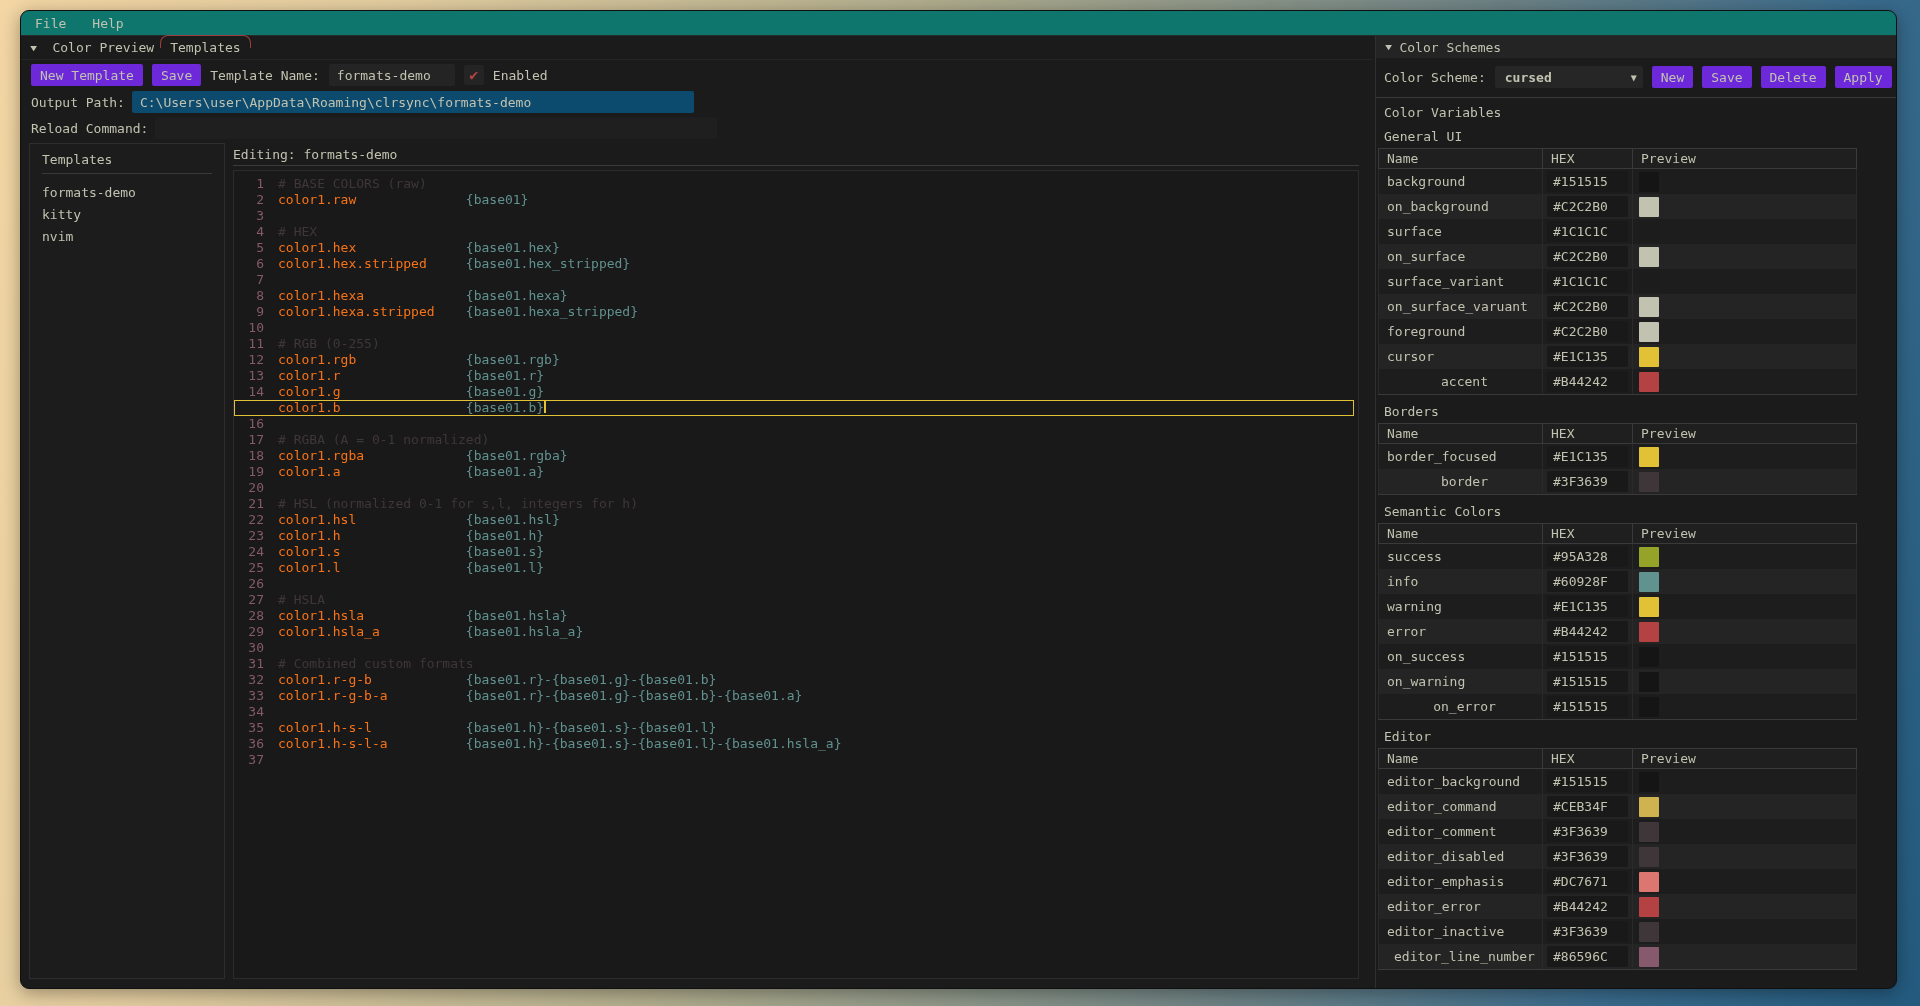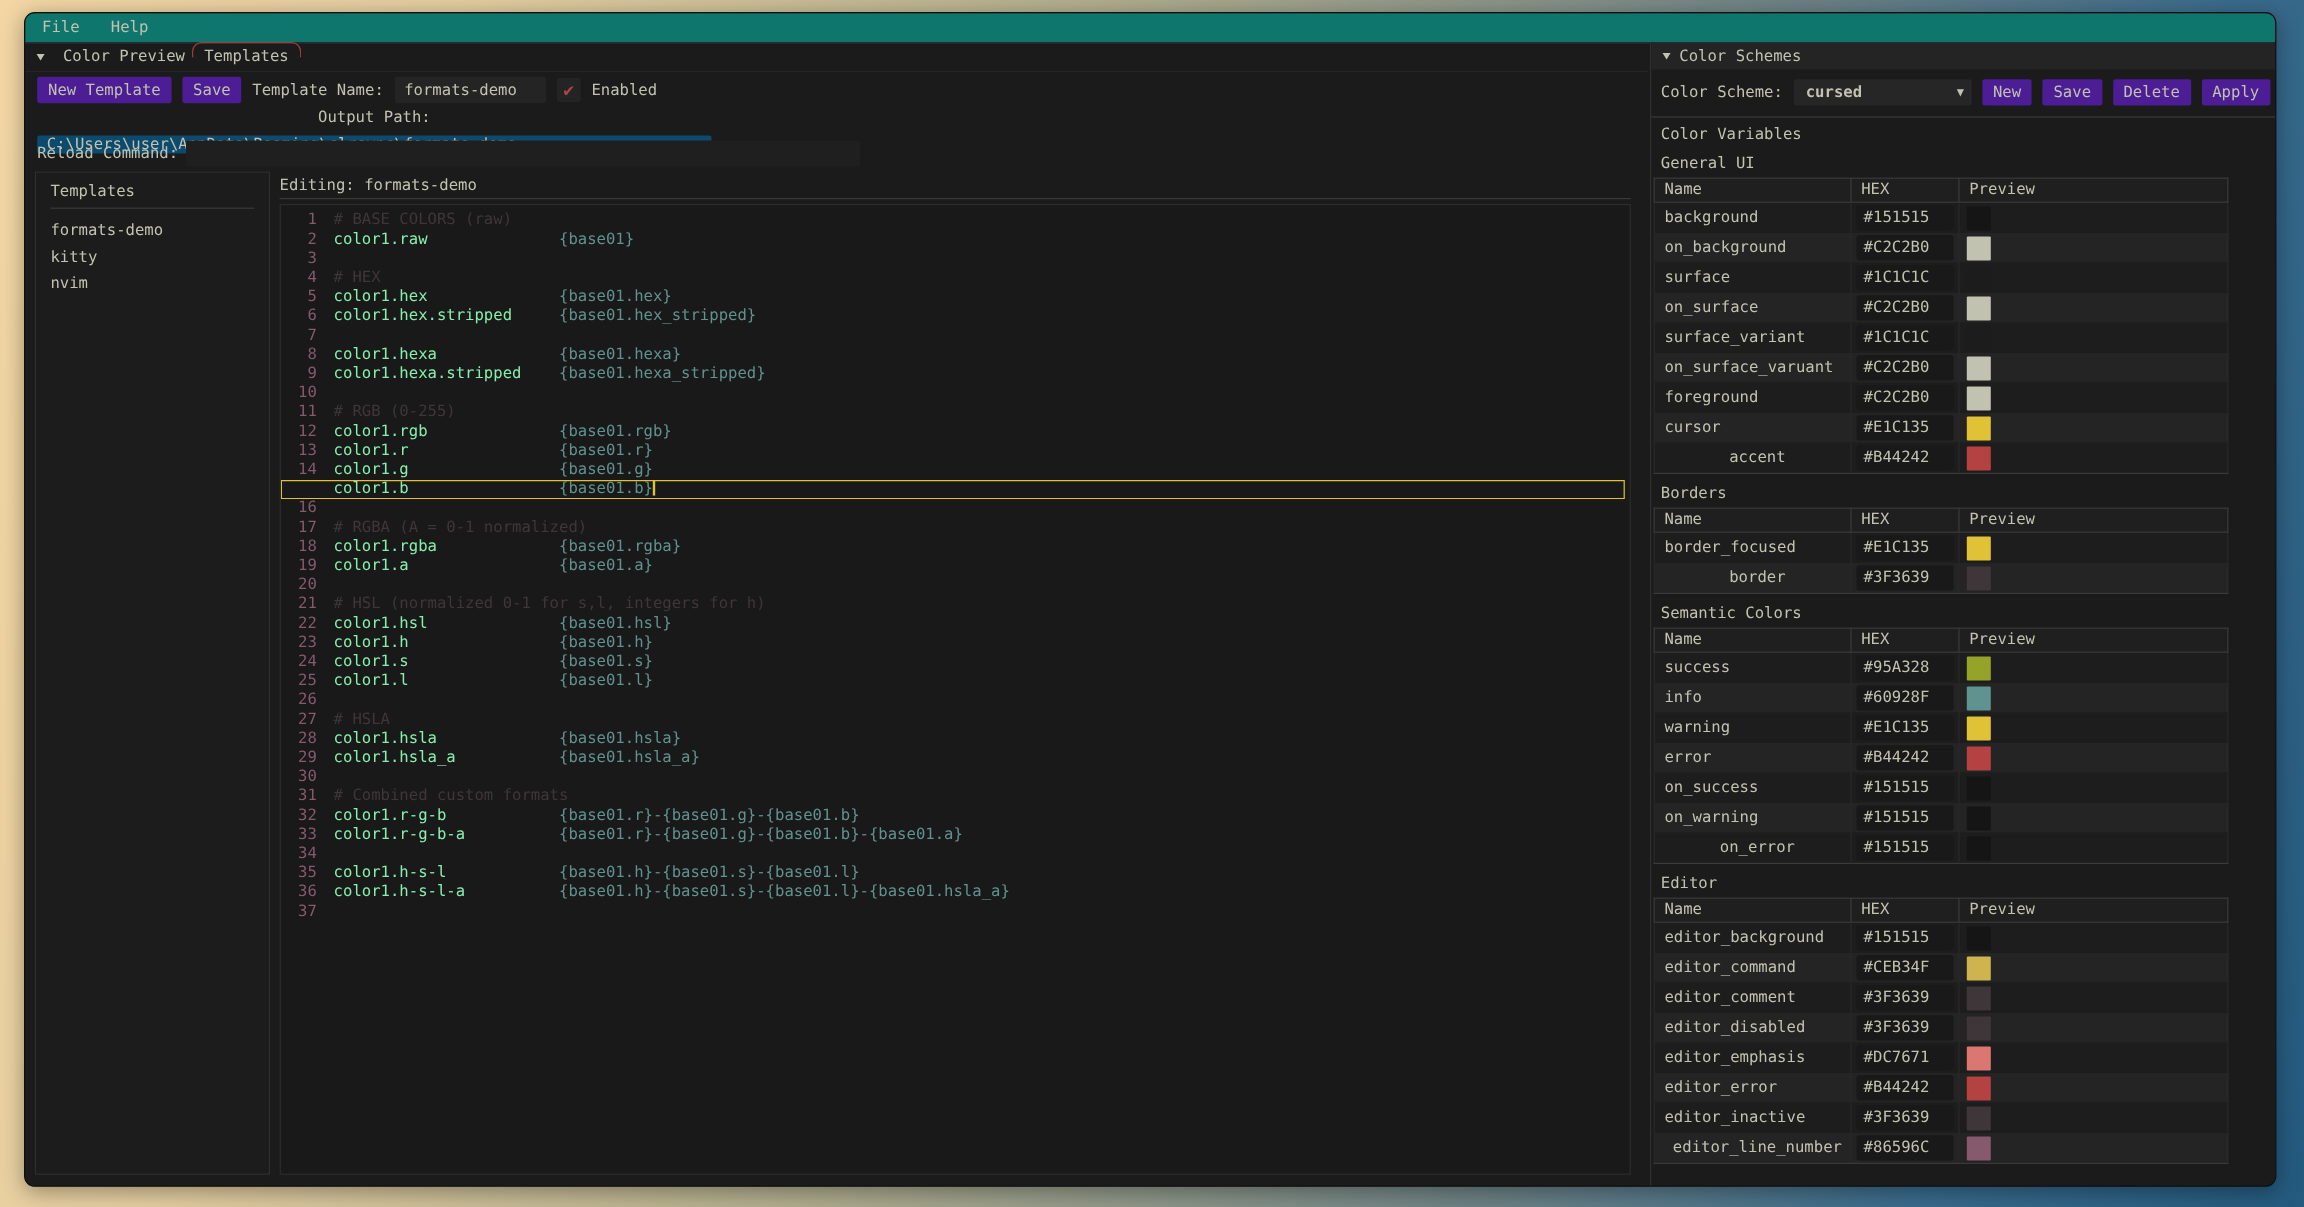--- a/index.html
+++ b/index.html
@@ -24,46 +24,46 @@
   .menu-item { padding:2px 12px 2px 0; margin-right:14px; cursor:default; }
   
   #main { position:absolute; top:25px; left:0; width:1352px; height:953px; }
   #tabrow { position:absolute; top:0; left:0; right:0; height:24px; display:flex; align-items:center;
     padding-left:8px; border-bottom:1px solid #252525; }
   .tri { display:inline-block; font-size:9px; color:#c2c2b0; margin:0 8px 0 2px; transform:scaleX(1.25); }
   .tab { padding:2px 8px; position:relative; }
   .tab.active .arc { position:absolute; left:-2px; right:-2px; top:-3px; height:13px;
     border:1px solid rgba(180,66,66,.85); border-bottom:none; border-radius:8px 8px 0 0; }
   
-  .btn { display:inline-flex; align-items:center; background:#4c1d95; color:#c2c2b0;
+  .btn { display:inline-flex; align-items:center; background:#6d28d9; color:#c2c2b0;
     padding:2px 9px; height:22px; border-radius:2px; cursor:default; white-space:nowrap; }
   #toolbar { position:absolute; top:27px; left:10px; display:flex; align-items:center; gap:9px; height:24px; }
   .field { background:#242424; height:22px; display:flex; align-items:center; padding:0 8px; border-radius:2px; }
   #tpl-name-input { width:126px; }
   .checkbox { width:20px; height:20px; background:#242424; border-radius:2px; display:flex;
     align-items:center; justify-content:center; }
   .checkmark { color:#b44242; font-weight:bold; font-size:15px; line-height:1; }
   .formrow { position:absolute; left:10px; display:flex; align-items:center; gap:7px; height:22px; }
-  #row-output { top:55px;flex-direction:column; } #row-reload { top:81px; }
+  #row-output { top:55px; } #row-reload { top:81px; }
   #output-input { width:562px; background:#0c4a6e; }
   #reload-input { width:562px; background:#1f1f1f; }
   
   #tpl-panel { position:absolute; top:107px; left:8px; width:196px; bottom:10px;
     border:1px solid #2e2e2e; background:#1c1c1c; padding:8px 0 0 12px; }
   #tpl-panel .p-title { margin-bottom:6px; }
   #tpl-panel .sep { height:1px; background:#3a3a3a; margin:0 12px 8px 0; }
   .tpl-item { padding:2px 0 3px 0; line-height:17px; cursor:default; }
   
   #editor-title { position:absolute; top:111px; left:212px; }
   #editor-sep { position:absolute; top:129px; left:212px; width:1126px; height:1px; background:#3a3a3a; }
   #editor-box { position:absolute; top:134px; left:212px; width:1126px; bottom:10px;
     background:#191919; border:1px solid #2c2c2c; padding:5px 4px 0 0; overflow:hidden; }
   .ed-line { position:relative; display:flex; height:16px; line-height:16px; white-space:pre; }
   .ed-line .ln { width:30px; text-align:right; color:#86596c; margin-right:14px; flex:none; }
-  .code-name { display:inline-block; width:24ch; color:#86efac; }
+  .code-name { display:inline-block; width:24ch; color:#f97316; }
   .code-val { color:#60928f; }
   .cmt { color:#3f3639; }
   .ed-line.current { box-shadow: inset 0 0 0 1px #e1c135; }
   .ed-line.current .ln { visibility:hidden; }
   .cursor { display:inline-block; width:2px; height:13px; background:#e1c135; vertical-align:middle; margin-left:0px; }
   
   #rpanel { position:absolute; top:25px; left:1354px; width:523px; height:953px;
     border-left:1px solid #303030; overflow:hidden; }
   #rp-header { height:22px; background:#242424; display:flex; align-items:center; padding-left:8px; }
   #scheme-row { display:flex; align-items:center; margin:7px 0 0 8px; gap:9px; height:24px; }

